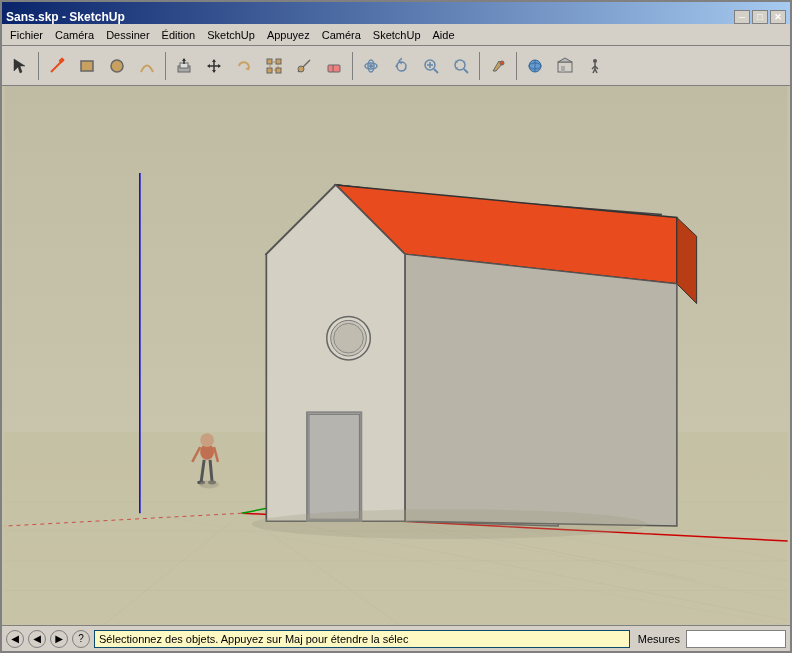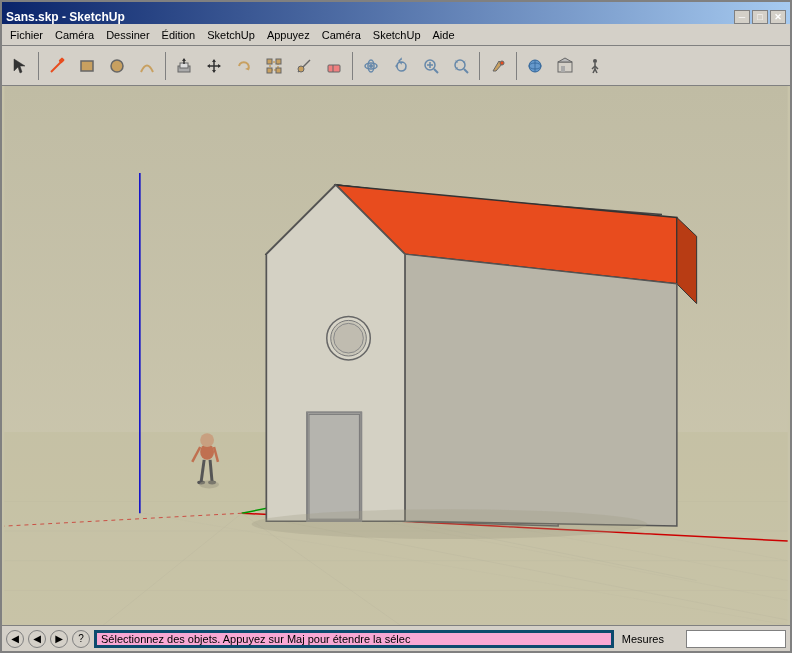--- a/index.html
+++ b/index.html
@@ -118,32 +118,32 @@
       border: 1px solid #808080;
       background: #d4d0c8;
       display: flex;
       align-items: center;
       justify-content: center;
       font-size: 10px;
       cursor: pointer;
     }
     #status-text {
       flex: 1;
-      border: 3px solid #0c4a6e;
-      background: #f9a8d4;
+      border: 1px solid #0c4a6e;
+      background: #fef9c3;
       height: 18px;
       display: flex;
       align-items: center;
       padding: 0 4px;
       font-size: 11px;
     }
     #measures-box {
       display: flex;
       align-items: center;
-      gap: 18px;
+      gap: 2px;
     }
     #measures-label {
       font-size: 11px;
       padding: 0 4px;
     }
     #measures-input {
       width: 100px;
       height: 18px;
       border: 1px solid #808080;
       background: white;

